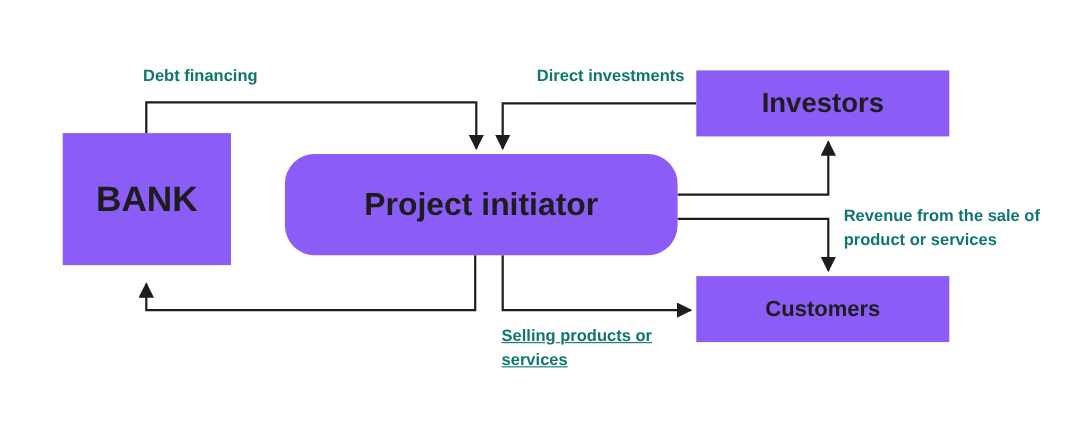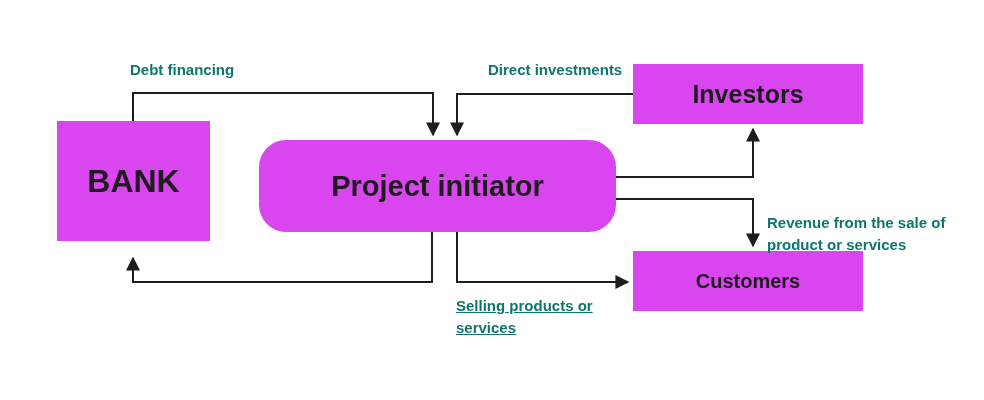--- a/index.html
+++ b/index.html
@@ -23,21 +23,21 @@
     width: 984px;
     height: 400px;
   }
   svg.edges path {
     fill: none;
     stroke: #1d1d1d;
     stroke-width: 2;
   }
   .node {
     position: absolute;
-    background: #d946ef;
+    background: #8b5cf6;
     display: flex;
     align-items: center;
     justify-content: center;
     text-align: center;
     font-weight: bold;
     color: #1d1d1d;
   }
   .node-bank        { left: 57px;  top: 121px; width: 153px; height: 120px; font-size: 32px; }
   .node-initiator   { left: 259px; top: 140px; width: 357px; height: 92px;  font-size: 29px; border-radius: 27px; }
   .node-investors   { left: 633px; top: 64px;  width: 230px; height: 60px;  font-size: 25px; }
@@ -47,21 +47,21 @@
     font-size: 15px;
     font-weight: bold;
     line-height: 22px;
     color: #0f766e;
     white-space: pre-line;
   }
   .lbl-debt-financing     { left: 130px; top: 59px; }
   .lbl-direct-investments { left: 440px; top: 59px; margin-left: 48px; }
   .lbl-debt-repayment     { left: 130px; top: 295px; }
   .lbl-selling            { left: 456px; top: 295px; width: 170px; text-decoration: underline; }
-  .lbl-revenue            { left: 767px; top: 212px; width: 190px; }
+  .lbl-revenue            { left: 767px; top: 186px; width: 190px; }
 </style>
 </head>
 <body>
 
 <div class="canvas">
 
   <svg class="edges" viewBox="0 0 984 400">
     <defs>
       <marker id="arrow" viewBox="0 0 10 10" refX="9" refY="5" markerWidth="7" markerHeight="7" orient="auto-start-reverse">
         <path d="M0,0 L10,5 L0,10 z" style="fill:#1d1d1d; stroke:none;"></path>

